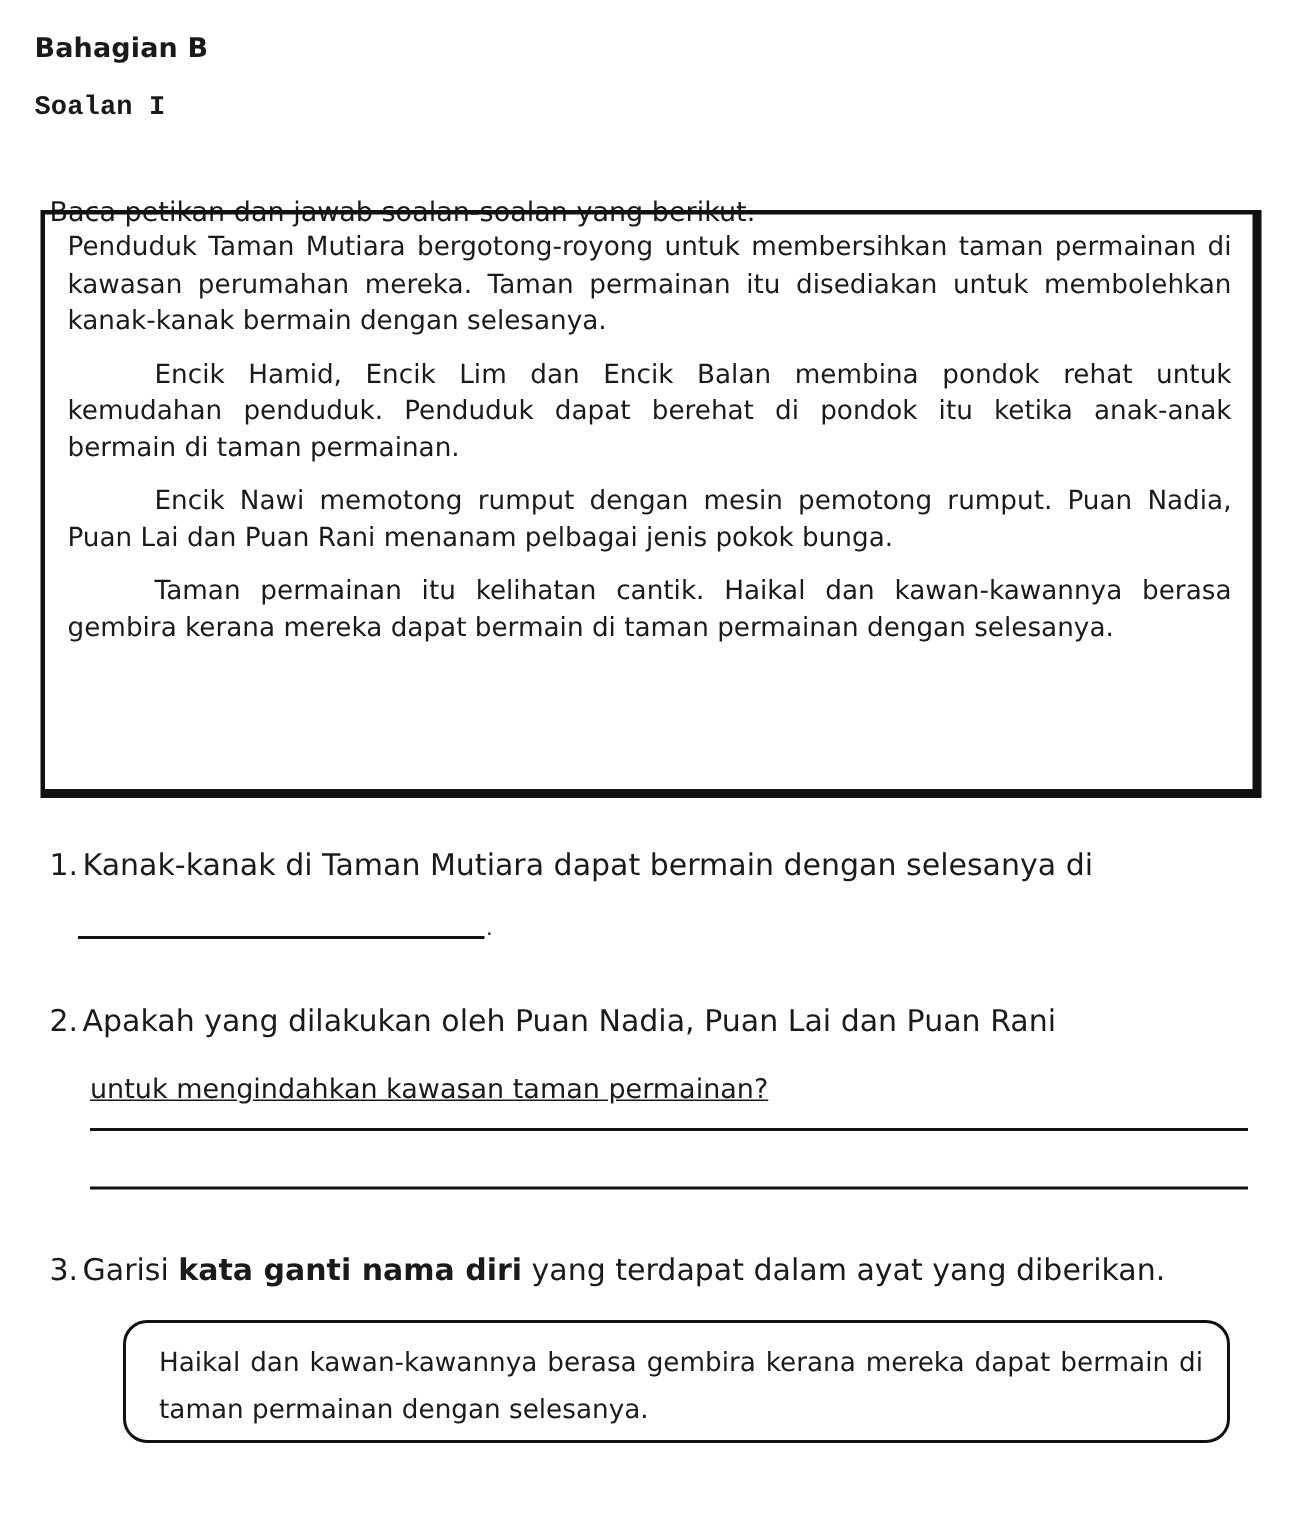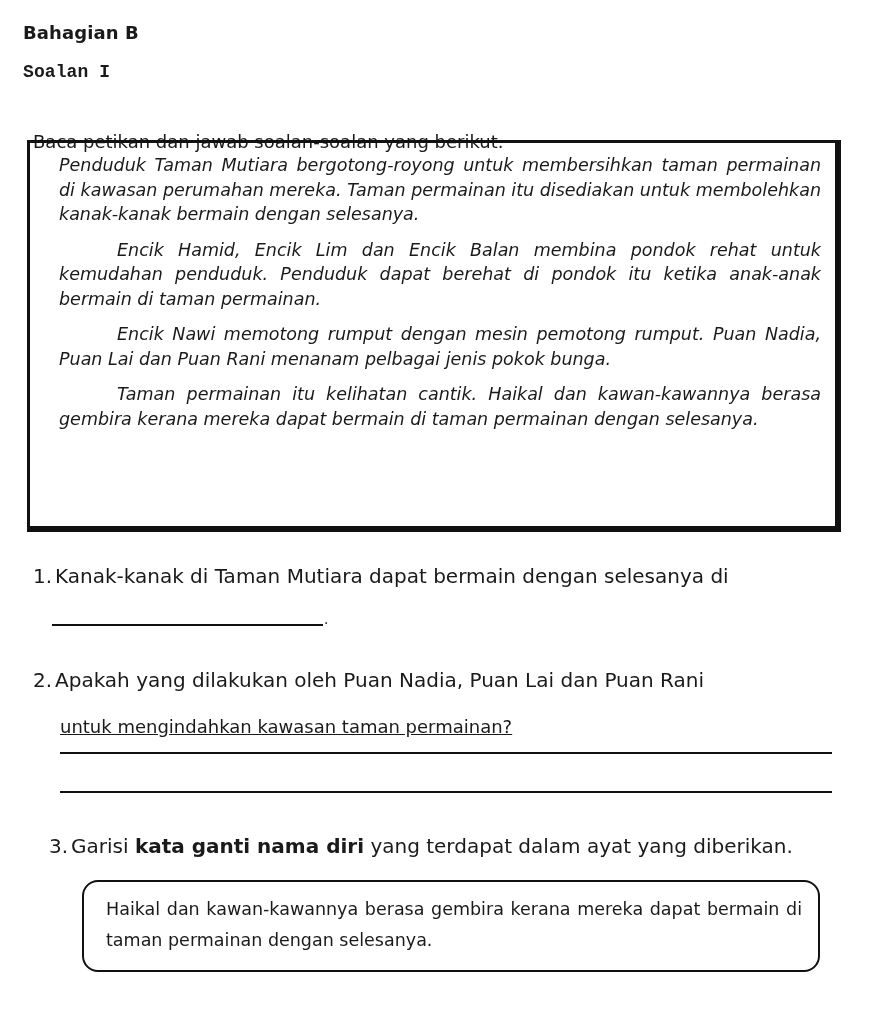--- a/index.html
+++ b/index.html
@@ -32,25 +32,24 @@
     .passage-box {
       position: absolute;
       left: 27px;
       top: 140px;
       width: 801px;
       height: 381px;
       border-left: 3px solid #111;
       border-top: 3px solid #111;
       border-right: 6px solid #111;
       border-bottom: 6px solid #111;
-      padding: 10px 14px 0 29px;
+      padding: 10px 14px 0 15px;
       box-sizing: border-box;
       width: 814px;
       height: 392px;
-      font-style: italic;
     }
     .para {
       font-size: 17.5px;
       line-height: 24.5px;
       text-align: justify;
       margin: 0 0 11px 0;
     }
     .para.indent {
       text-indent: 58px;
     }
@@ -80,21 +79,21 @@
     .answer-dot {
       position: absolute;
       font-size: 14px;
     }
     .bold-span { font-weight: bold; }
     .sentence-box {
       position: absolute;
       left: 82px;
       top: 880px;
       width: 738px;
-      height: 92px;
+      height: 82px;
       border: 2px solid #111;
       border-radius: 16px;
       box-sizing: border-box;
       padding: 12px 16px 0 22px;
     }
     .sentence-box .sentence {
       font-size: 17.5px;
       line-height: 31px;
       text-align: justify;
       margin: 0;
@@ -120,19 +119,19 @@
 <div class="answer-line" style="left:52px; top:624px; width:271px;"></div>
 <span class="answer-dot" style="left:324px; top:611px;">.</span>
 
 <div class="question" style="top:667px;">
   <span class="num">2.</span><span>Apakah yang dilakukan oleh Puan Nadia, Puan Lai dan Puan Rani</span>
 </div>
 <div class="q2-body" style="top:714px;text-decoration:underline;">untuk mengindahkan kawasan taman permainan?</div>
 <div class="answer-line" style="left:60px; top:752px; width:772px;"></div>
 <div class="answer-line" style="left:60px; top:791px; width:772px;"></div>
 
-<div class="question" style="top:833px;margin-left:16px;">
+<div class="question" style="top:833px;">
   <span class="num">3.</span><span>Garisi </span><span class="bold-span">kata ganti nama diri</span><span> yang terdapat dalam ayat yang diberikan.</span>
 </div>
 
 <div class="sentence-box">
   <p class="sentence">Haikal dan kawan-kawannya berasa gembira kerana mereka dapat bermain di taman permainan dengan selesanya.</p>
 </div>
 
 </body></html>

